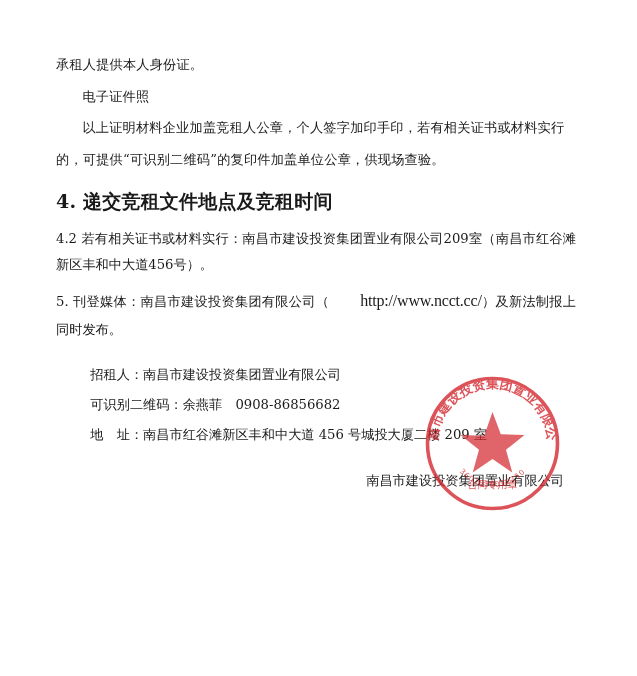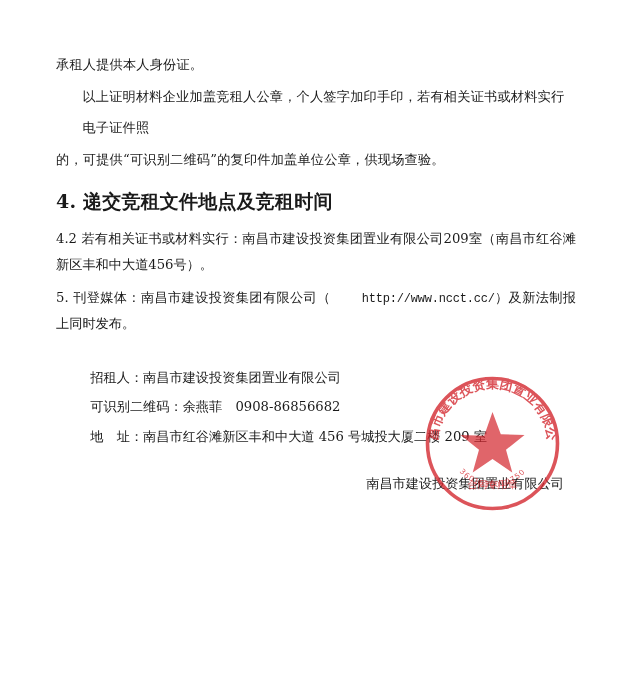--- a/index.html
+++ b/index.html
@@ -47,31 +47,31 @@
     font-weight: 600;
     letter-spacing: 0.2px;
   }
   .item {
     font-size: 13.2px;
     line-height: 2.0;
     margin: 6px 0 0 0;
     text-align: justify;
   }
   .contact-block {
-    margin-top: 25px;
+    margin-top: 17px;
   }
   .contact-line {
     font-size: 13.2px;
     line-height: 2.25;
     padding-left: 2.6em;
     margin: 0;
   }
   .mono-url {
-    font-family: Liberation Mono, monospace;
-    font-size: 12px;
+    font-family: Liberation Serif, serif;
+    font-size: 16px;
     letter-spacing: -0.2px;
     margin-left: 31px;
   }
   .sign-block {
     margin-top: 18px;
     text-align: right;
     padding-right: 12px;
   }
   .sign-line {
     font-size: 13.2px;
@@ -108,23 +108,23 @@
 </style>
 </head>
 <body>
 
 <div class="page">
 
   <div class="doc-body">
 
     <p class="para">承租人提供本人身份证。</p>
 
+    <p class="para pad-left-2">电子证件照</p>
+
     <p class="para indent-2">以上证明材料企业加盖竞租人公章，个人签字加印手印，若有相关证书或材料实行</p>
-
-    <p class="para pad-left-2">电子证件照</p>
 
     <p class="para">的，可提供“可识别二维码”的复印件加盖单位公章，供现场查验。</p>
 
     <p class="heading">4. 递交竞租文件地点及竞租时间</p>
 
 
     <p class="item">
       <span>4.2</span>
       <span>若有相关证书或材料实行：南昌市建设投资集团置业有限公司209室（南昌市红谷滩新区丰和中大道456号）。</span>
     </p>

